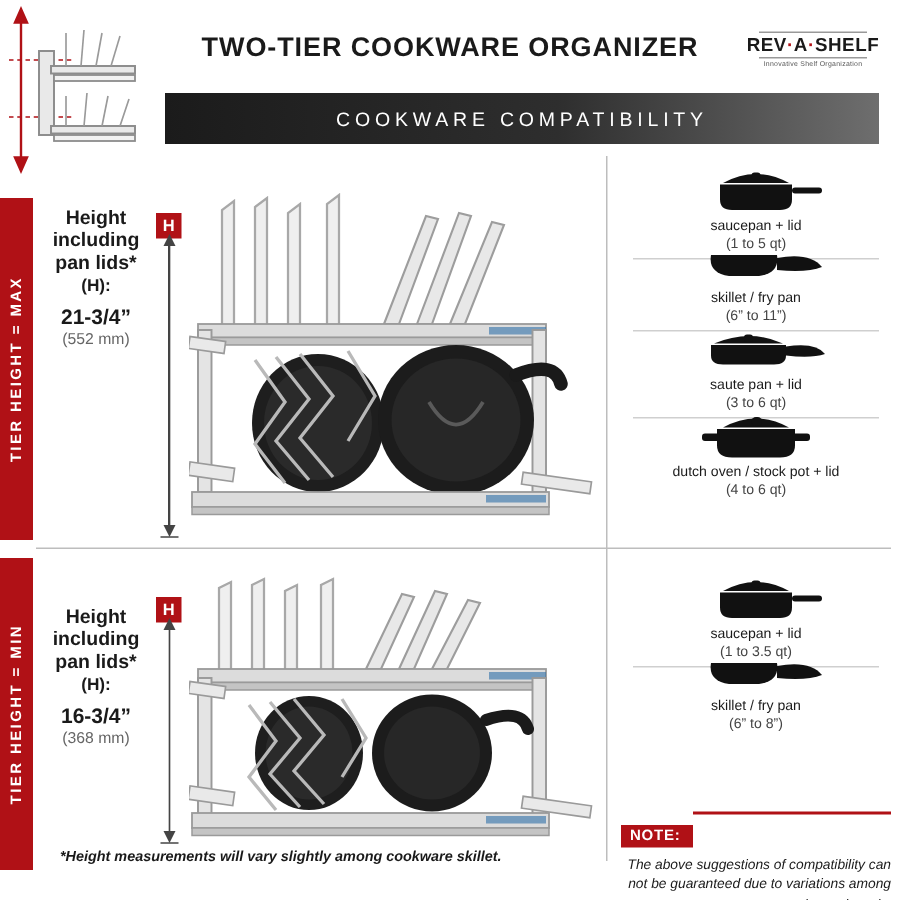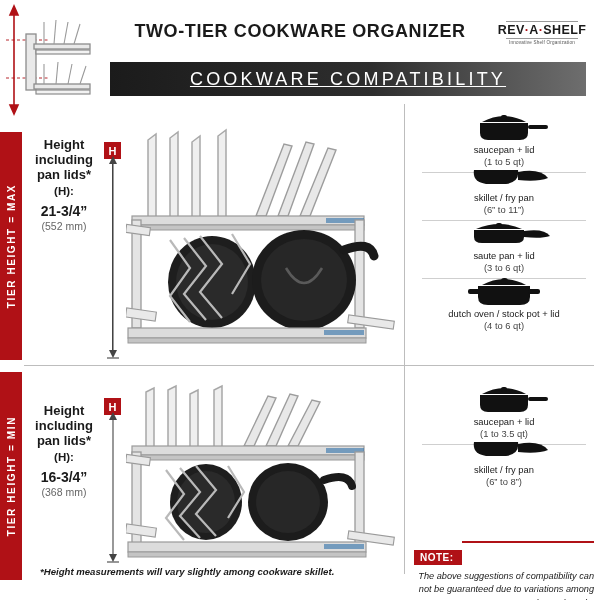--- a/index.html
+++ b/index.html
@@ -64,24 +64,23 @@
     height: 34px;
     background: linear-gradient(90deg, #1b1b1b 0%, #2e2e2e 55%, #6e6e6e 100%);
     display: flex;
     align-items: center;
     justify-content: center;
     margin-left: 102px;
     margin-right: 6px;
   }
   .banner-text {
     color: #fff;
-    font-size: 18px;
+    font-size: 13px;
     letter-spacing: 3.2px;
     font-weight: 400;
-    text-decoration: underline;
   }
 
   
   .red-tab {
     position: absolute;
     left: 0;
     width: 22px;
     background: #b01116;
     color: #fff;
     display: flex;

